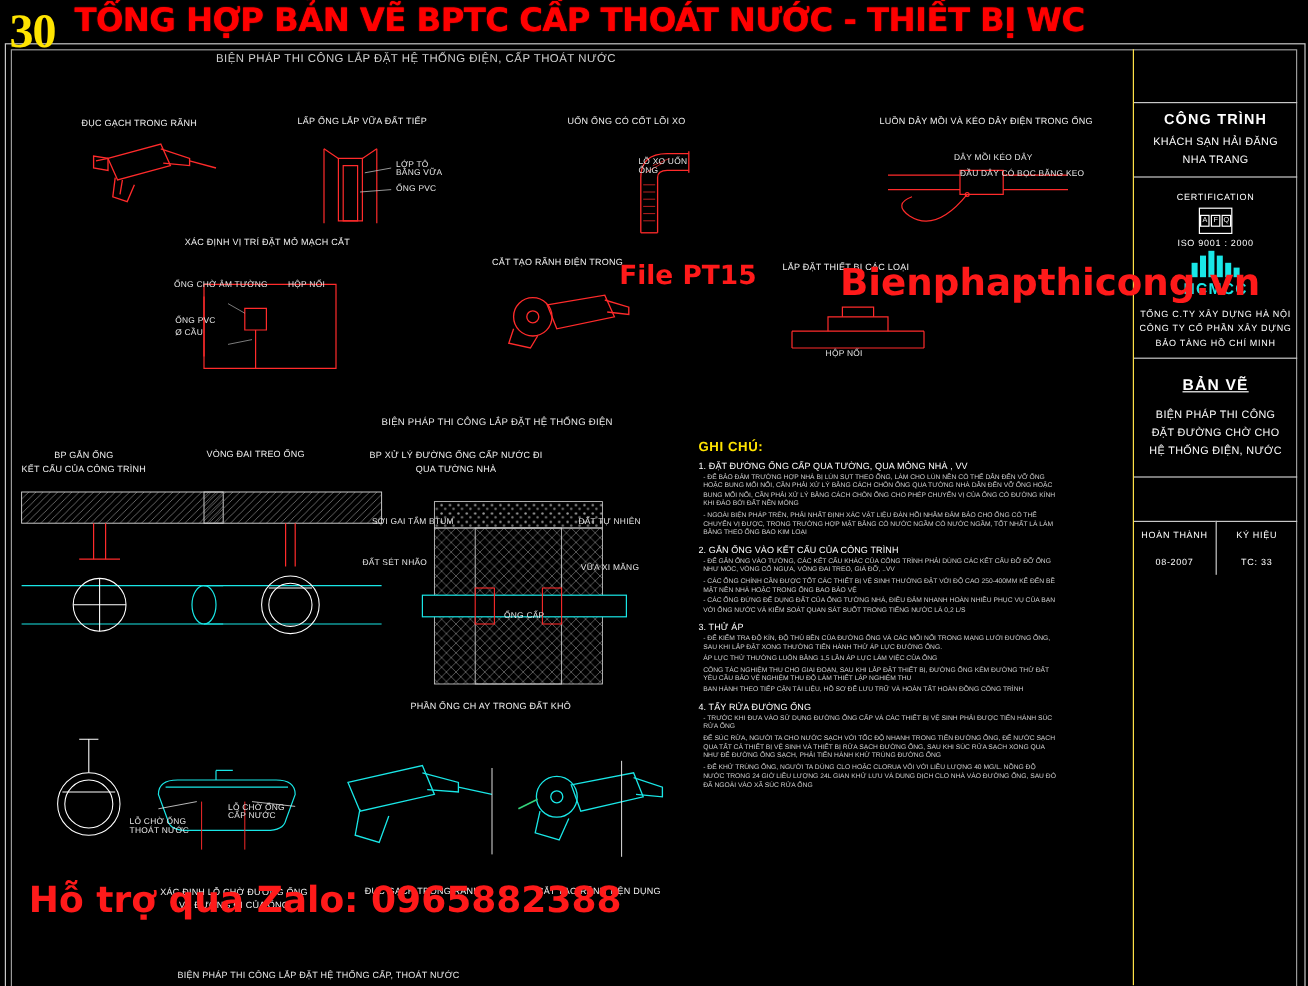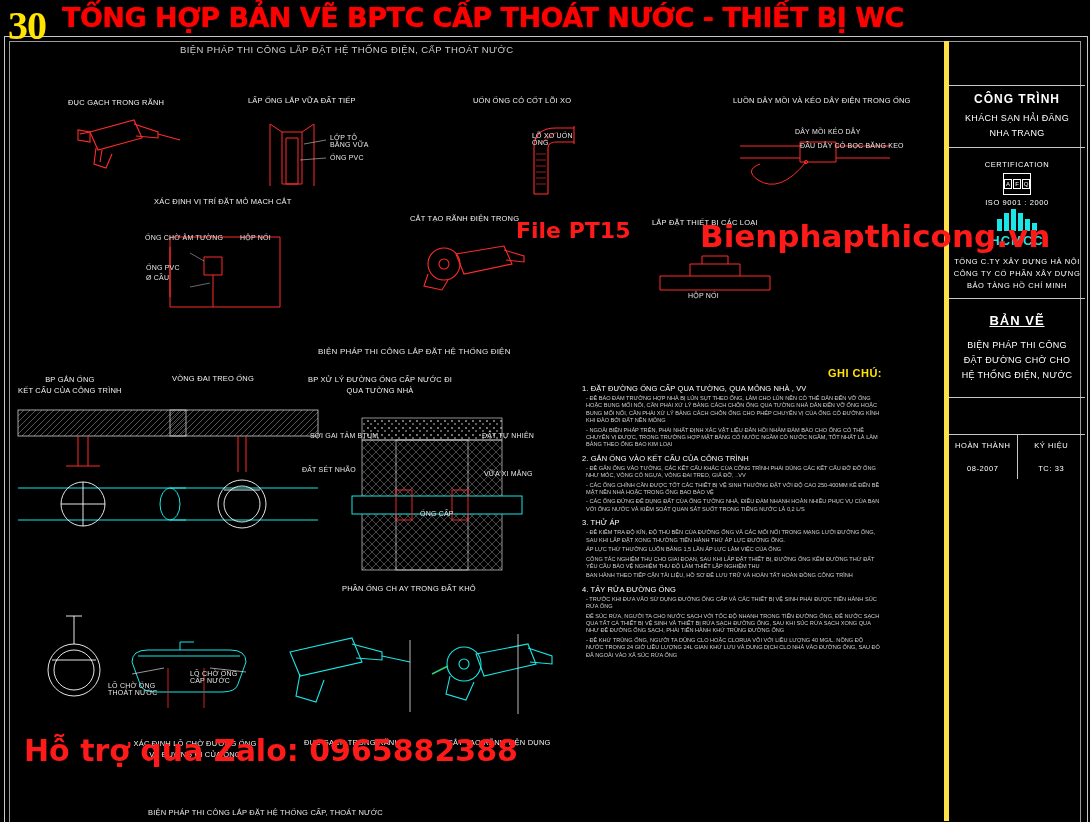--- a/index.html
+++ b/index.html
@@ -12,42 +12,42 @@
   .banner-title{position:absolute;left:62px;top:2px;width:1026px;font-size:27px;font-weight:bold;color:#ff0000;white-space:nowrap;font-family:"DejaVu Sans",sans-serif;letter-spacing:-0.5px;text-shadow:0 0 1px #ff0000;}
 
   
   .sheet{position:absolute;left:0;top:22px;width:1090px;height:800px;}
   .frame{position:absolute;left:4px;top:14px;width:1082px;height:790px;border:1px solid #c8c8c8;}
   .frame2{position:absolute;left:9px;top:19px;width:1070px;height:780px;border:1px solid #9a9a9a;}
 
   .sheet-head{position:absolute;left:180px;top:22px;font-size:9.5px;color:#cfcfcf;letter-spacing:.4px;}
 
   
-  .titleblock{position:absolute;left:944px;top:19px;width:136px;height:780px;border-left:5px solid #fde047;}
+  .titleblock{position:absolute;left:944px;top:19px;width:136px;height:780px;border-left:1px solid #fde047;}
   .tb-sec{border-bottom:1px solid #c8c8c8;padding:6px 4px;text-align:center;}
   .tb-red{color:#ff2b2b;font-size:8px;line-height:11px;}
   .tb-t1{font-size:12px;font-weight:bold;letter-spacing:1px;margin-bottom:5px;}
   .tb-t2{font-size:9px;line-height:15px;letter-spacing:.3px;}
   .tb-small{font-size:7.5px;letter-spacing:.6px;}
   .iso-box{width:26px;height:20px;border:1px solid #fff;margin:4px auto 3px;display:flex;align-items:center;justify-content:center;gap:1px;}
   .iso-cell{width:6px;height:8px;border:1px solid #fff;font-size:6px;line-height:8px;text-align:center;}
   .hcmcc{color:#19e6e6;font-size:13px;font-weight:bold;letter-spacing:1px;margin-top:2px;}
   .hcm-logo{margin:2px auto 1px;width:44px;height:22px;position:relative;}
   .hcm-logo i{position:absolute;bottom:0;background:#19e6e6;display:block;}
   .tb-foot{display:flex;}
   .tb-foot>div{flex:1;padding:6px 2px;text-align:center;border-top:1px solid #c8c8c8;}
   .tb-foot>div+div{border-left:1px solid #c8c8c8;}
 
   
   .lbl{position:absolute;font-size:7px;color:#e6e6e6;letter-spacing:.2px;white-space:nowrap;}
   svg{position:absolute;left:0;top:0;overflow:visible;}
 
   
   .notes{position:absolute;left:582px;top:345px;width:300px;}
-  .notes h4{margin:0 0 5px 0;font-size:11px;color:#ffe400;font-weight:bold;letter-spacing:.5px;text-align:right;}
+  .notes h4{margin:0 0 5px 0;font-size:11px;color:#ffe400;font-weight:bold;letter-spacing:.5px;}
   .note-h{font-size:7.5px;color:#fff;margin:5px 0 2px;letter-spacing:.1px;}
   .note-p{font-size:5.6px;color:#d0d0d0;line-height:7.4px;margin:0 0 2px 4px;letter-spacing:0;}
 
   
   .wm-file{position:absolute;left:516px;top:218px;font-size:22px;font-weight:bold;color:#ff1a1a;font-family:"DejaVu Sans",sans-serif;}
   .wm-site{position:absolute;left:700px;top:218px;font-size:31px;font-weight:bold;color:#ff1a1a;font-family:"DejaVu Sans",sans-serif;white-space:nowrap;}
   .wm-zalo{position:absolute;left:24px;top:733px;font-size:30px;font-weight:bold;color:#ff1a1a;font-family:"DejaVu Sans",sans-serif;white-space:nowrap;}
 
   .cap{position:absolute;font-size:7.5px;color:#f0f0f0;text-align:center;white-space:nowrap;letter-spacing:.2px;}
   .bottomcap{position:absolute;left:148px;top:786px;font-size:7.5px;color:#e8e8e8;letter-spacing:.2px;}

